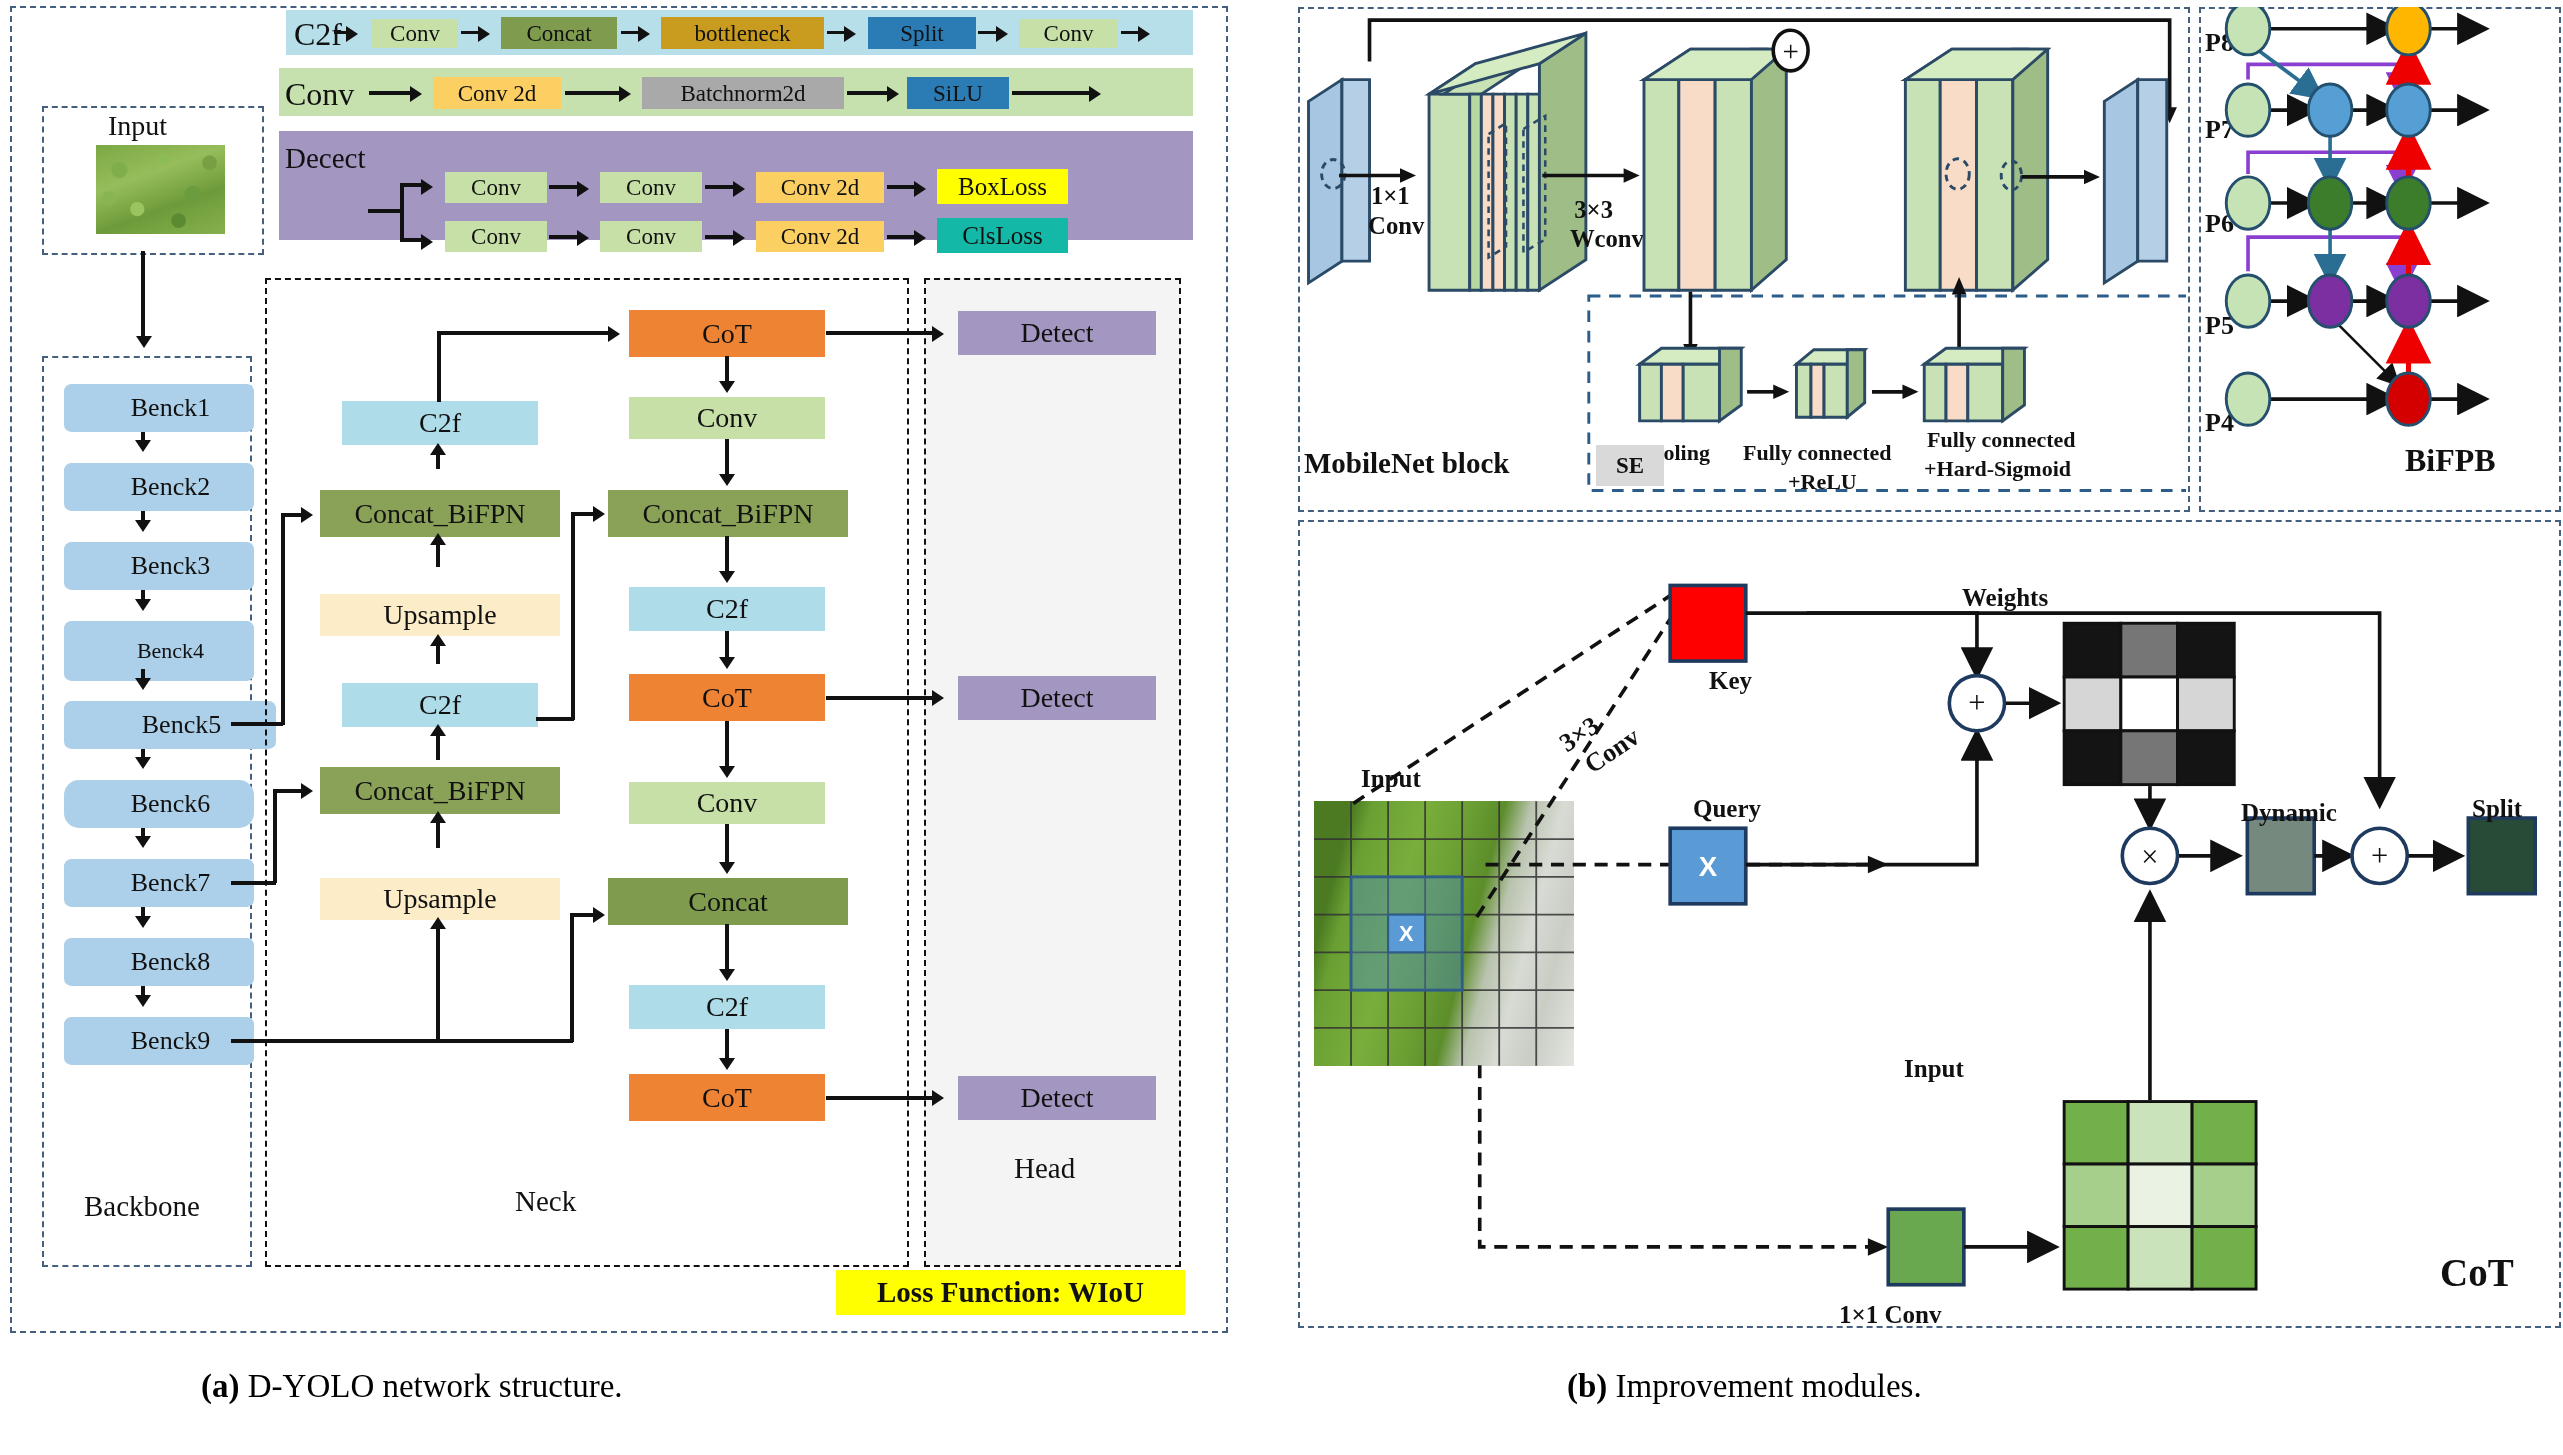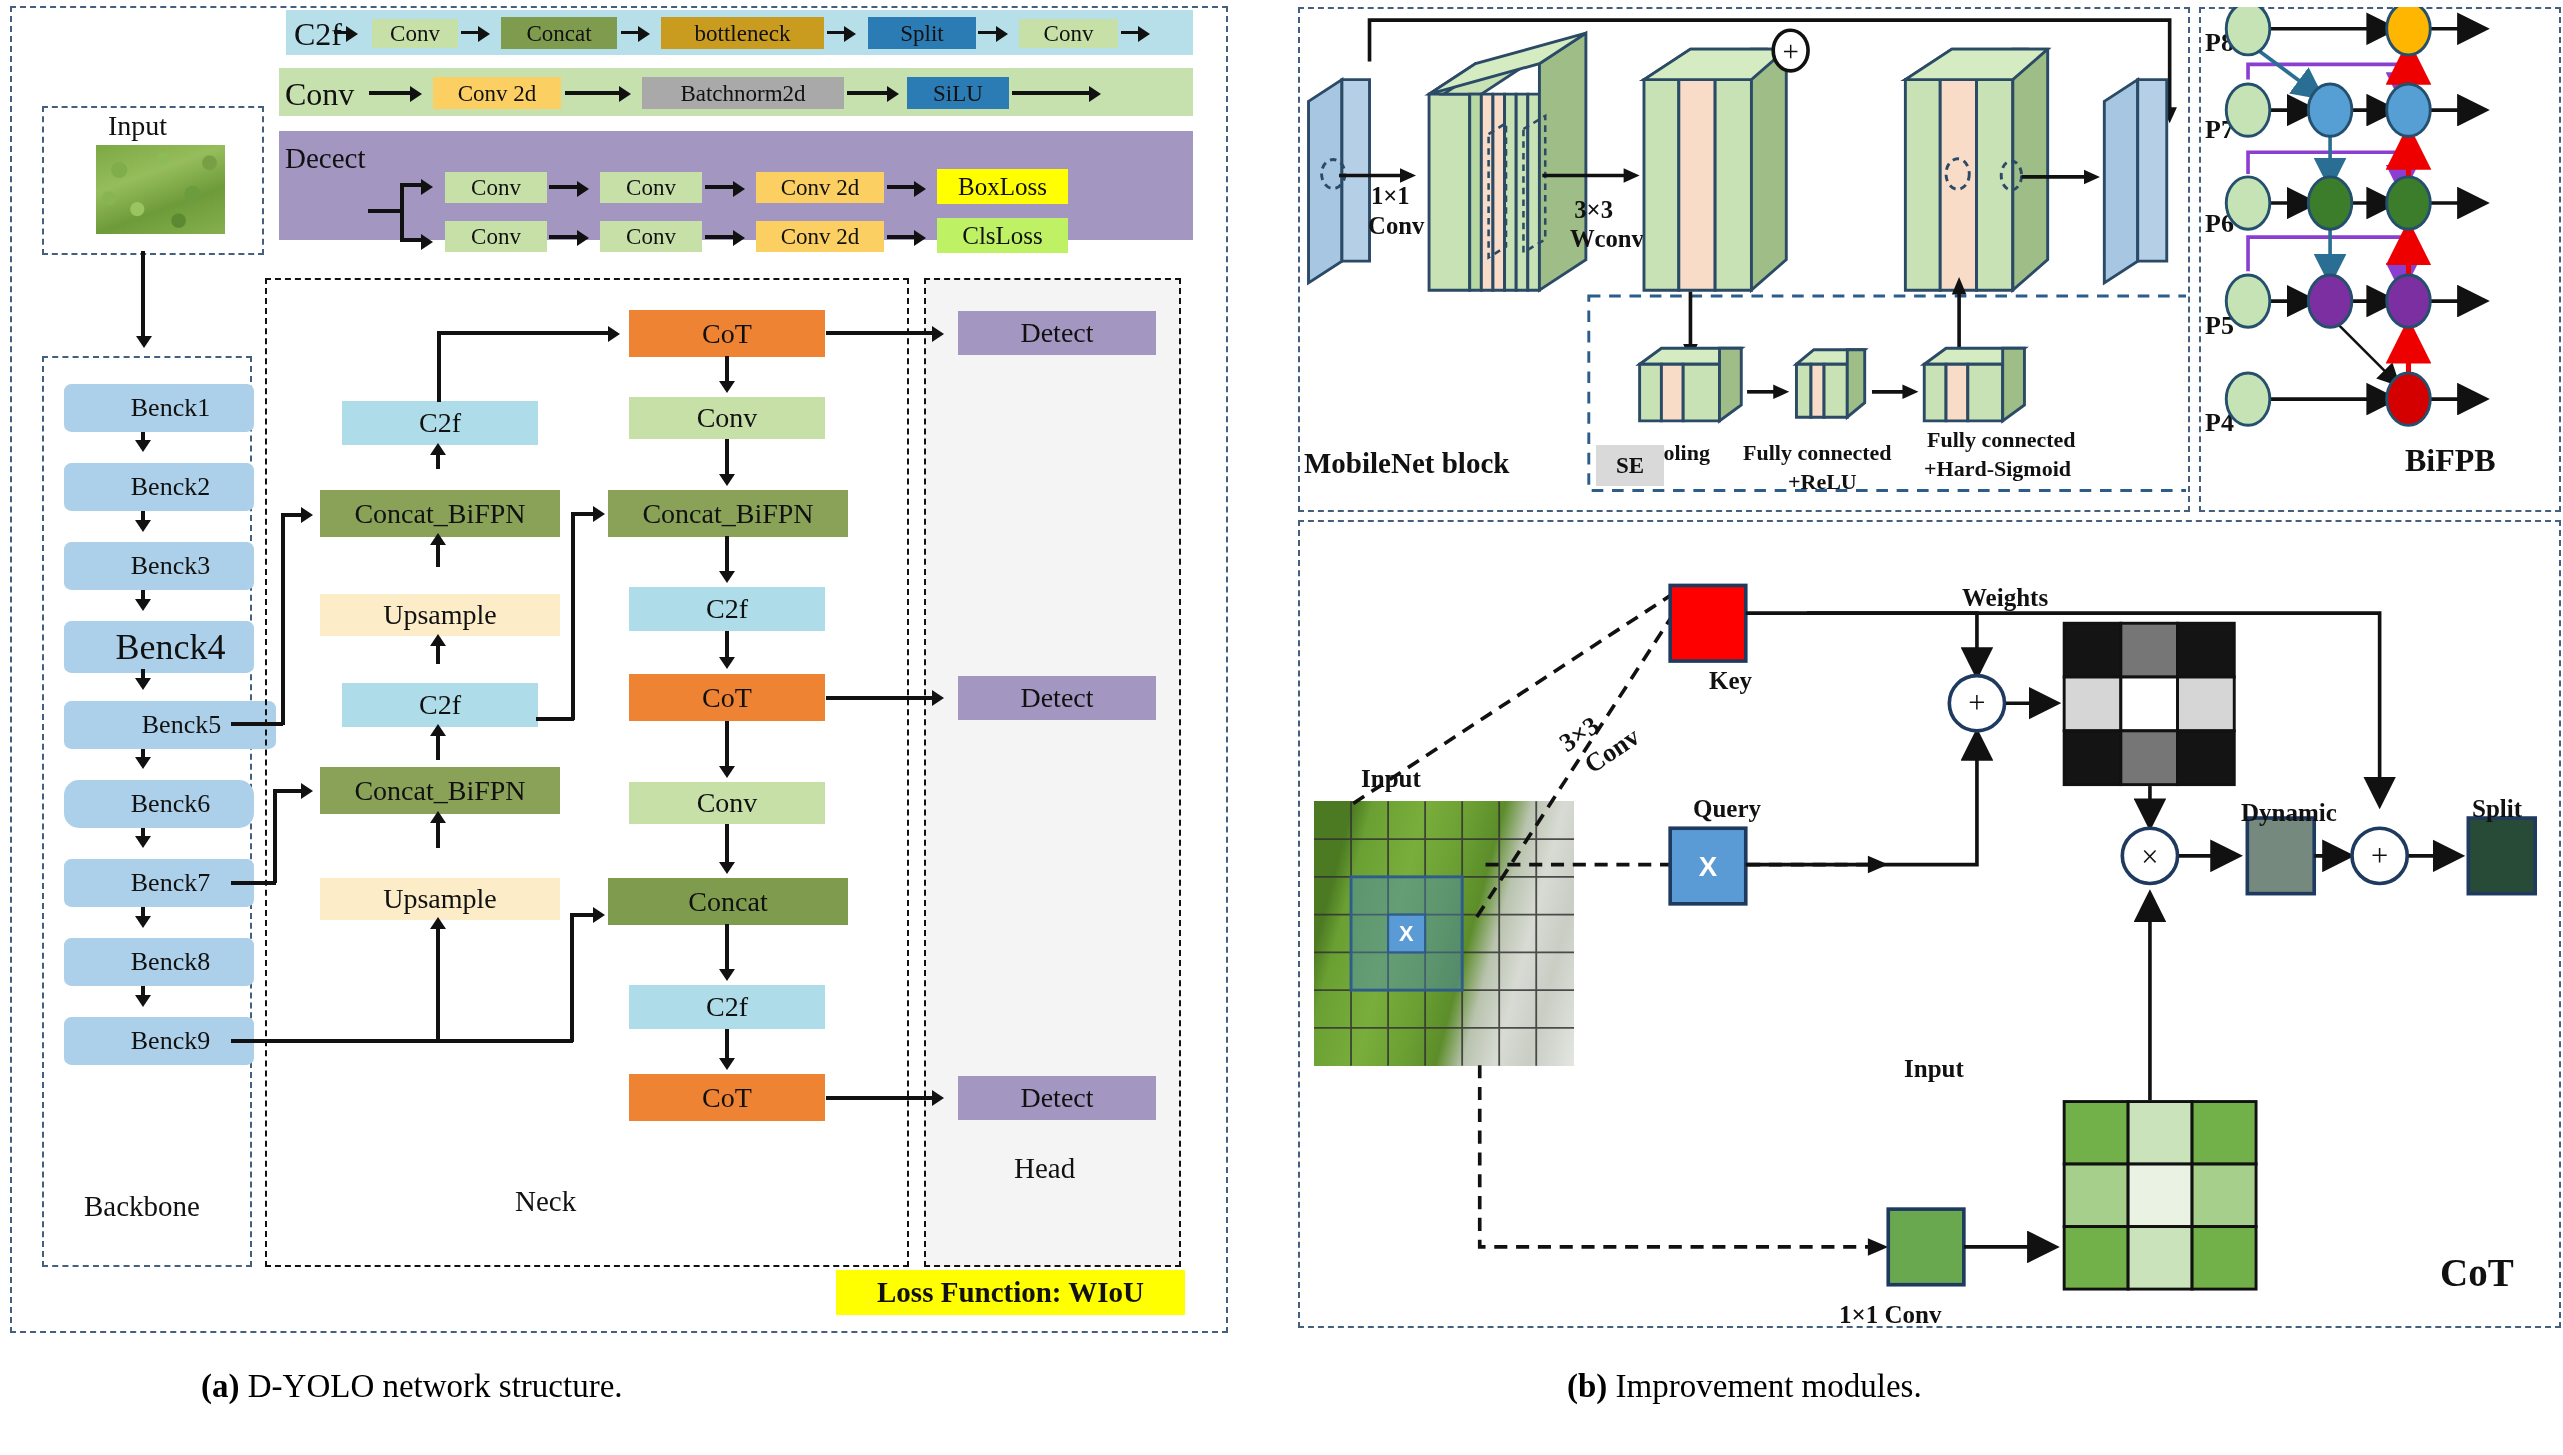--- a/index.html
+++ b/index.html
@@ -90,41 +90,41 @@
 
 <div class="box" style="left:445px;top:221px;width:102px;height:30.5px;background:#c7e0a8;font-size:23px;">Conv</div>
 <div class="ln" style="left:549px;top:235px;width:30.5px;height:3.6px;"></div>
 <div class="arrowR" style="left:577px;top:230px;"></div>
 <div class="box" style="left:600px;top:221px;width:102px;height:30.5px;background:#c7e0a8;font-size:23px;">Conv</div>
 <div class="ln" style="left:705px;top:235px;width:30.5px;height:3.6px;"></div>
 <div class="arrowR" style="left:733px;top:230px;"></div>
 <div class="box" style="left:756px;top:221px;width:128px;height:30.5px;background:#fbcf62;font-size:23px;">Conv 2d</div>
 <div class="ln" style="left:887px;top:235px;width:30.5px;height:3.6px;"></div>
 <div class="arrowR" style="left:914px;top:230px;"></div>
-<div class="box" style="left:937px;top:218px;width:131px;height:35px;background:#bef264;font-size:25px;">ClsLoss</div>
+<div class="box" style="left:937px;top:218px;width:131px;height:35px;background:#14b8a6;font-size:25px;">ClsLoss</div>
 
 <div class="panel" style="left:42px;top:106px;width:218px;height:145px;border-width:2.9px;"></div>
 <div class="lbl" style="left:108px;top:110px;font-size:28px;">Input</div>
 <div class="leafimg" style="left:96px;top:145px;width:129px;height:89px;"></div>
 <div class="ln" style="left:141px;top:251px;width:3.6px;height:90px;"></div>
 <div class="arrowD" style="left:136px;top:336px;"></div>
 
 <div class="panel" style="left:42px;top:356px;width:206px;height:907px;border-width:2.9px;"></div>
 <div class="lbl" style="left:84px;top:1190px;font-size:29px;">Backbone</div>
 
 <div class="box rnd" style="left:64px;top:384px;width:167px;height:48px;background:#acd0e9;font-size:26px;">Benck1</div>
 <div class="ln" style="left:141px;top:432px;width:4.4px;height:13px;"></div>
 <div class="arrowD" style="left:135px;top:440px;"></div>
 <div class="box rnd" style="left:64px;top:463px;width:167px;height:48px;background:#acd0e9;font-size:26px;">Benck2</div>
 <div class="ln" style="left:141px;top:511px;width:4.4px;height:13px;"></div>
 <div class="arrowD" style="left:135px;top:520px;"></div>
 <div class="box rnd" style="left:64px;top:542px;width:167px;height:48px;background:#acd0e9;font-size:26px;">Benck3</div>
 <div class="ln" style="left:141px;top:590px;width:4.4px;height:13px;"></div>
 <div class="arrowD" style="left:135px;top:599px;"></div>
-<div class="box rnd" style="left:64px;top:621px;width:167px;height:52px;background:#acd0e9;font-size:36px;text-align:center;">Benck4</div>
+<div class="box rnd" style="left:64px;top:621px;width:167px;height:60px;background:#acd0e9;font-size:22px;text-align:center;">Benck4</div>
 <div class="ln" style="left:141px;top:669px;width:4.4px;height:13px;"></div>
 <div class="arrowD" style="left:135px;top:678px;"></div>
 <div class="box rnd" style="left:64px;top:701px;width:189px;height:48px;background:#acd0e9;font-size:26px;">Benck5</div>
 <div class="ln" style="left:141px;top:749px;width:4.4px;height:13px;"></div>
 <div class="arrowD" style="left:135px;top:757px;"></div>
 <div class="box rnd" style="left:64px;top:780px;width:167px;height:48px;background:#acd0e9;font-size:26px;border-radius:15px;">Benck6</div>
 <div class="ln" style="left:141px;top:828px;width:4.4px;height:13px;"></div>
 <div class="arrowD" style="left:135px;top:836px;"></div>
 <div class="box rnd" style="left:64px;top:859px;width:167px;height:48px;background:#acd0e9;font-size:26px;">Benck7</div>
 <div class="ln" style="left:141px;top:907px;width:4.4px;height:13px;"></div>

